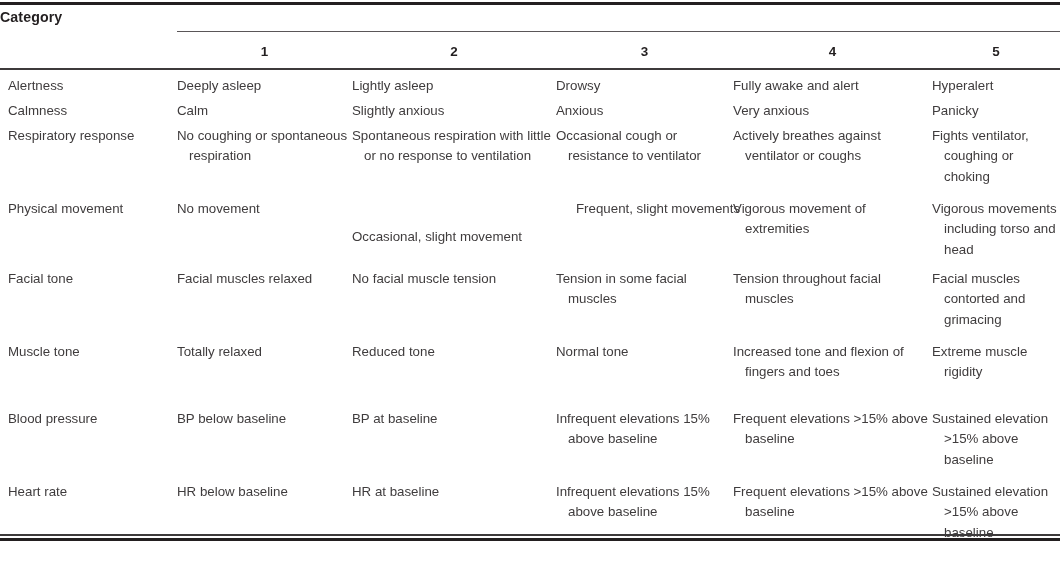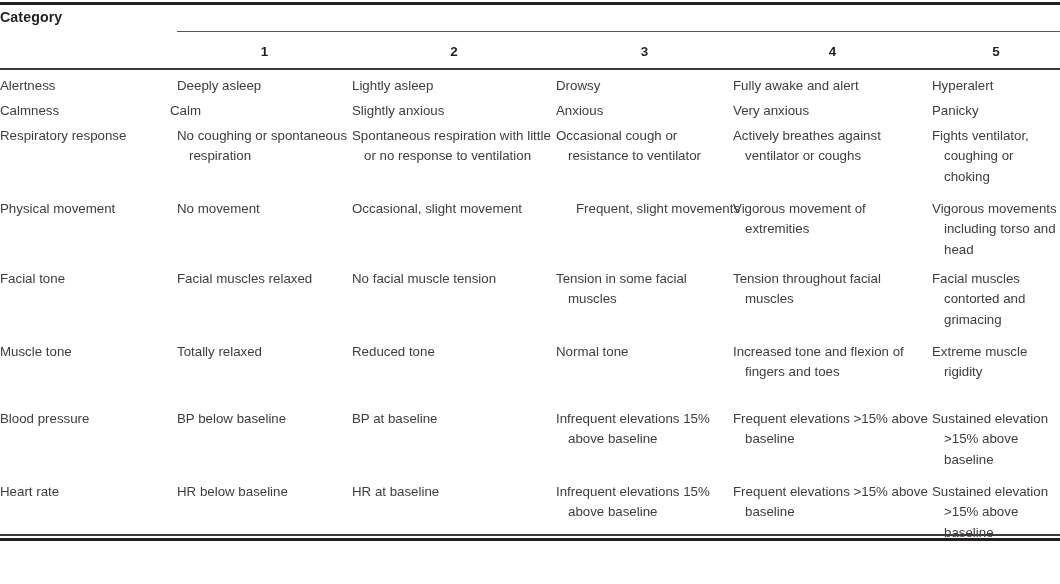--- a/index.html
+++ b/index.html
@@ -88,21 +88,21 @@
     position: absolute;
     top: 0;
     font-size: 13.3px;
     line-height: 20.4px;
     color: #3f3c3d;
     padding-left: 12px;
     text-indent: -12px;
     box-sizing: border-box;
   }
   .cell.cat {
-    padding-left: 0;
+    padding-left: 8px;
     text-indent: 0;
   }
 
   
   .footnote {
     position: absolute;
     left: 0px;
     top: 545px;
     width: 1060px;
     font-size: 12.9px;
@@ -137,38 +137,38 @@
       <div class="trow" style="position: absolute; top: 0px;">
         <div class="cell cat" style="left: 0px; width: 177px;">Alertness</div>
         <div class="cell" style="left: 177px; width: 175px;">Deeply asleep</div>
         <div class="cell" style="left: 352px; width: 204px;">Lightly asleep</div>
         <div class="cell" style="left: 556px; width: 177px;">Drowsy</div>
         <div class="cell" style="left: 733px; width: 199px;">Fully awake and alert</div>
         <div class="cell" style="left: 932px; width: 128px;">Hyperalert</div>
       </div>
       <div class="trow" style="position: absolute; top: 25px;">
         <div class="cell cat" style="left: 0px; width: 177px;">Calmness</div>
-        <div class="cell" style="left: 170px; width: 175px;">Calm</div>
+        <div class="cell" style="left: 177px; width: 175px;">Calm</div>
         <div class="cell" style="left: 352px; width: 204px;">Slightly anxious</div>
         <div class="cell" style="left: 556px; width: 177px;">Anxious</div>
         <div class="cell" style="left: 733px; width: 199px;">Very anxious</div>
         <div class="cell" style="left: 932px; width: 128px;">Panicky</div>
       </div>
       <div class="trow" style="position: absolute; top: 50px;">
         <div class="cell cat" style="left: 0px; width: 177px;">Respiratory response</div>
         <div class="cell" style="left: 177px; width: 175px;">No coughing or spontaneous respiration</div>
         <div class="cell" style="left: 352px; width: 204px;">Spontaneous respiration with little or no response to ventilation</div>
         <div class="cell" style="left: 556px; width: 177px;">Occasional cough or resistance to ventilator</div>
         <div class="cell" style="left: 733px; width: 199px;">Actively breathes against ventilator or coughs</div>
         <div class="cell" style="left: 932px; width: 128px;">Fights ventilator, coughing or choking</div>
       </div>
       <div class="trow" style="position: absolute; top: 123px;">
         <div class="cell cat" style="left: 0px; width: 177px;">Physical movement</div>
         <div class="cell" style="left: 177px; width: 175px;">No movement</div>
-        <div class="cell" style="left: 352px; width: 204px;">Occasional, slight movement</div>
+        <div class="cell" style="left: 352px; width: 204px; margin-top: 28px;">Occasional, slight movement</div>
         <div class="cell" style="left: 556px; width: 177px; margin-left: 20px;">Frequent, slight movements</div>
         <div class="cell" style="left: 733px; width: 199px;">Vigorous movement of extremities</div>
         <div class="cell" style="left: 932px; width: 128px;">Vigorous movements including torso and head</div>
       </div>
       <div class="trow" style="position: absolute; top: 193px;">
         <div class="cell cat" style="left: 0px; width: 177px;">Facial tone</div>
         <div class="cell" style="left: 177px; width: 175px;">Facial muscles relaxed</div>
         <div class="cell" style="left: 352px; width: 204px;">No facial muscle tension</div>
         <div class="cell" style="left: 556px; width: 177px;">Tension in some facial muscles</div>
         <div class="cell" style="left: 733px; width: 199px;">Tension throughout facial muscles</div>

